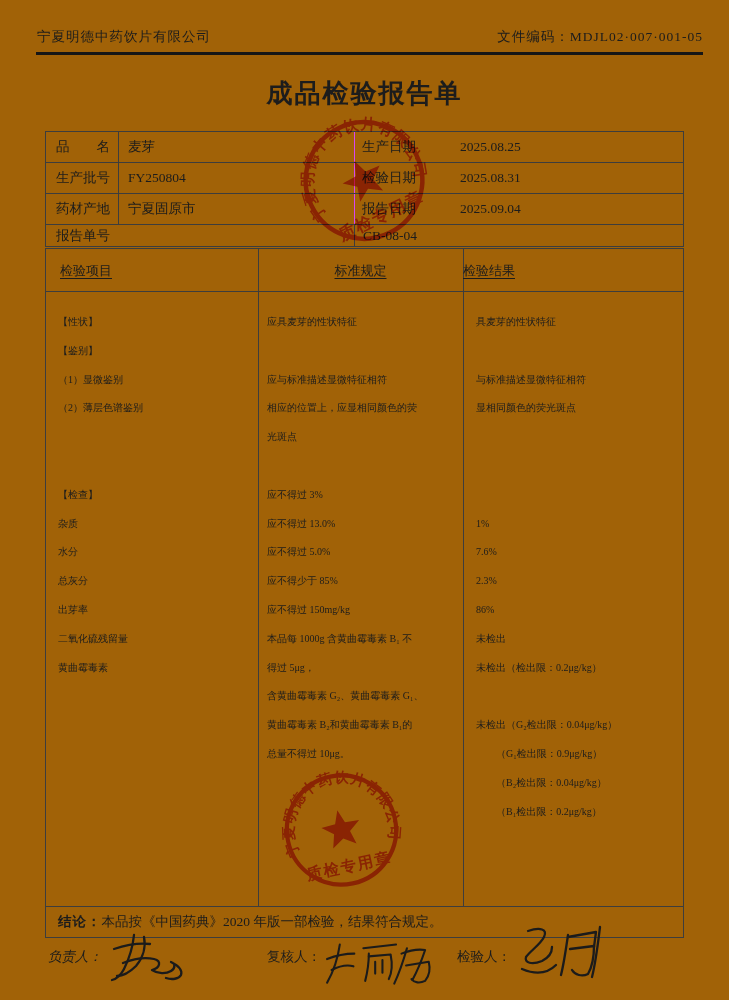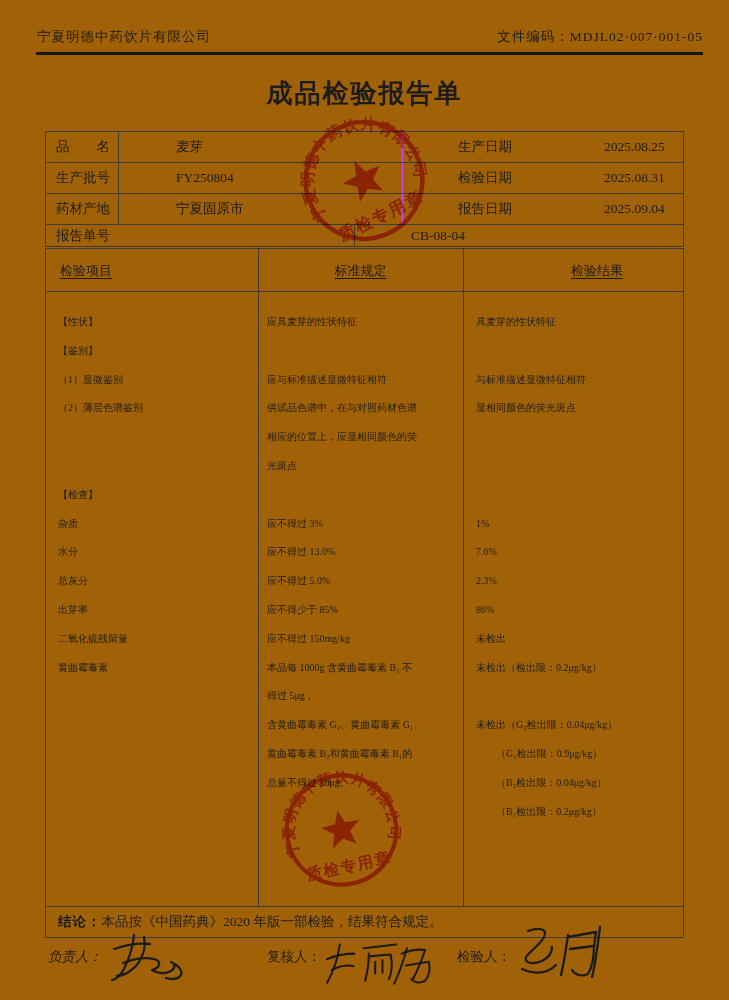--- a/index.html
+++ b/index.html
@@ -7,39 +7,39 @@
          font-family:"Liberation Serif","DejaVu Serif",serif;color:#1c1c1c;overflow:hidden;}
   .abs{position:absolute;}
   .hdr{top:28px;font-size:13.5px;letter-spacing:1px;}
   .hdr-left{left:37px;}
   .hdr-right{right:26px;}
   .hdr-rule{left:36px;top:52px;width:667px;height:3px;background:#161616;}
   .title{top:76px;left:0;width:729px;text-align:center;font-size:26px;font-weight:700;letter-spacing:2px;}
 
   
   .info{left:45px;top:131px;width:637px;border:1.5px solid #3d3d3d;font-size:13.5px;}
-  .irow{display:flex;border-bottom:1px solid #3d3d3d;gap:48px;}
+  .irow{display:flex;border-bottom:1px solid #3d3d3d;}
   .irow:last-child{border-bottom:none;}
   .ic{line-height:30px;height:30px;white-space:pre;overflow:visible;}
   .r4 .ic{line-height:21px;height:21px;}
   .c1{width:62px;padding-left:10px;border-right:1px solid #3d3d3d;}
   .c2{width:226px;padding-left:9px;border-right:1px solid #d946ef;}
   .c3{width:96px;padding-left:7px;}
   .c4{flex:1;padding-left:2px;}
   .c14{width:298px;padding-left:10px;border-right:1px solid #3d3d3d;}
   .c24{flex:1;padding-left:8px;}
 
   
   .main{left:45px;top:248px;width:637px;height:688px;border:1.5px solid #3d3d3d;}
   .vline{position:absolute;top:0;width:1px;height:657px;background:#3d3d3d;}
   .v1{left:212px;} .v2{left:417px;}
   .th{position:absolute;top:13px;font-size:13px;text-decoration:underline;text-underline-offset:3px;}
   .th1{left:14px;}
   .th2{left:212px;width:205px;text-align:center;}
-  .th3{left:417px;width:220px;text-align:center;padding-left:24px;}
+  .th3{left:417px;width:220px;}
   .hline{position:absolute;left:0;width:637px;height:1px;background:#3d3d3d;}
   .hl1{top:42px;} .hl2{top:657px;}
   .lines{position:absolute;top:59px;font-size:10px;}
   .lines .tline{height:28.8px;line-height:28.8px;white-space:pre;}
   .colA{left:12px;width:200px;}
   .colB{left:221px;width:200px;}
   .colC{left:430px;width:207px;}
   .concl{position:absolute;left:0;top:658px;width:637px;height:30px;line-height:30px;
          padding-left:12px;font-size:13.5px;white-space:pre;box-sizing:border-box;}
   .concl b{letter-spacing:1px;}
@@ -120,21 +120,20 @@
         <div class="tline"></div>
         <div class="tline"></div>
         <div class="tline"></div>
         <div class="tline"></div>
         <div class="tline"></div>
       </div>
     <div class="lines colB">
         <div class="tline">应具麦芽的性状特征</div>
         <div class="tline"></div>
         <div class="tline">应与标准描述显微特征相符</div>
-        <div class="tline">供试品色谱中，在与对照药材色谱</div>
         <div class="tline">相应的位置上，应显相同颜色的荧</div>
         <div class="tline">光斑点</div>
         <div class="tline"></div>
         <div class="tline">应不得过 3%</div>
         <div class="tline">应不得过 13.0%</div>
         <div class="tline">应不得过 5.0%</div>
         <div class="tline">应不得少于 85%</div>
         <div class="tline">应不得过 150mg/kg</div>
         <div class="tline">本品每 1000g 含黄曲霉毒素 B₁ 不</div>
         <div class="tline">得过 5μg，</div>

